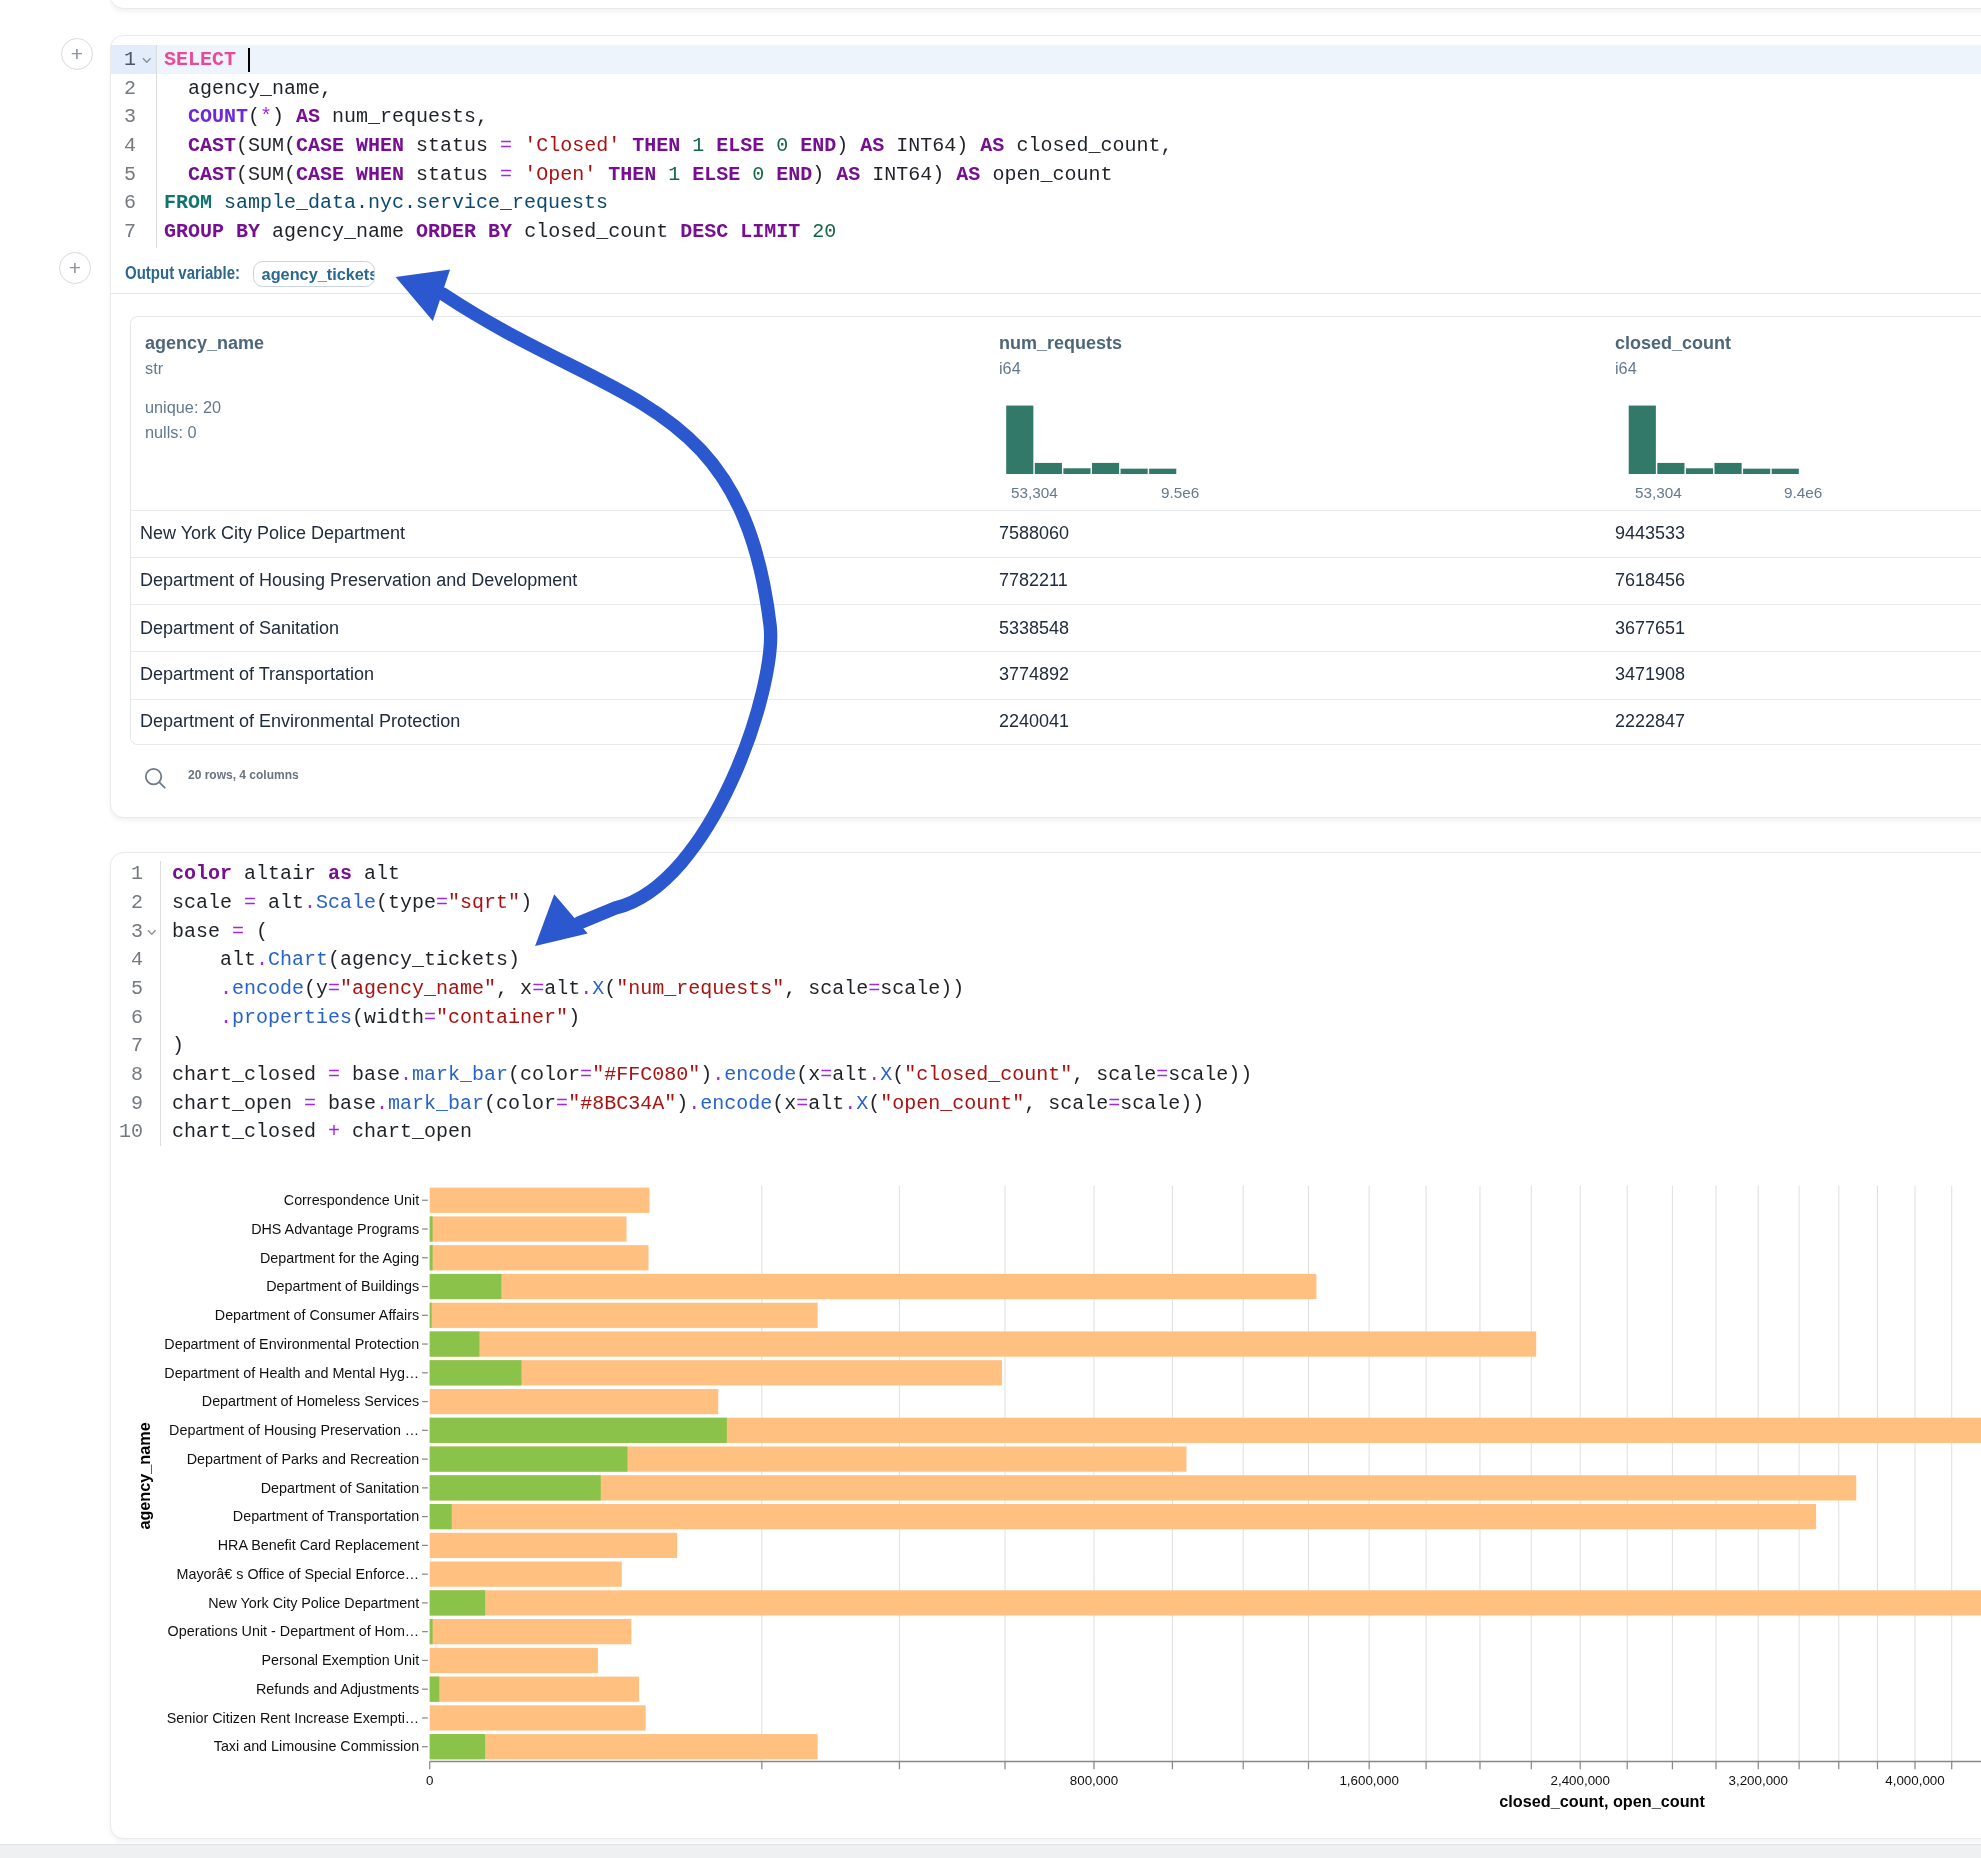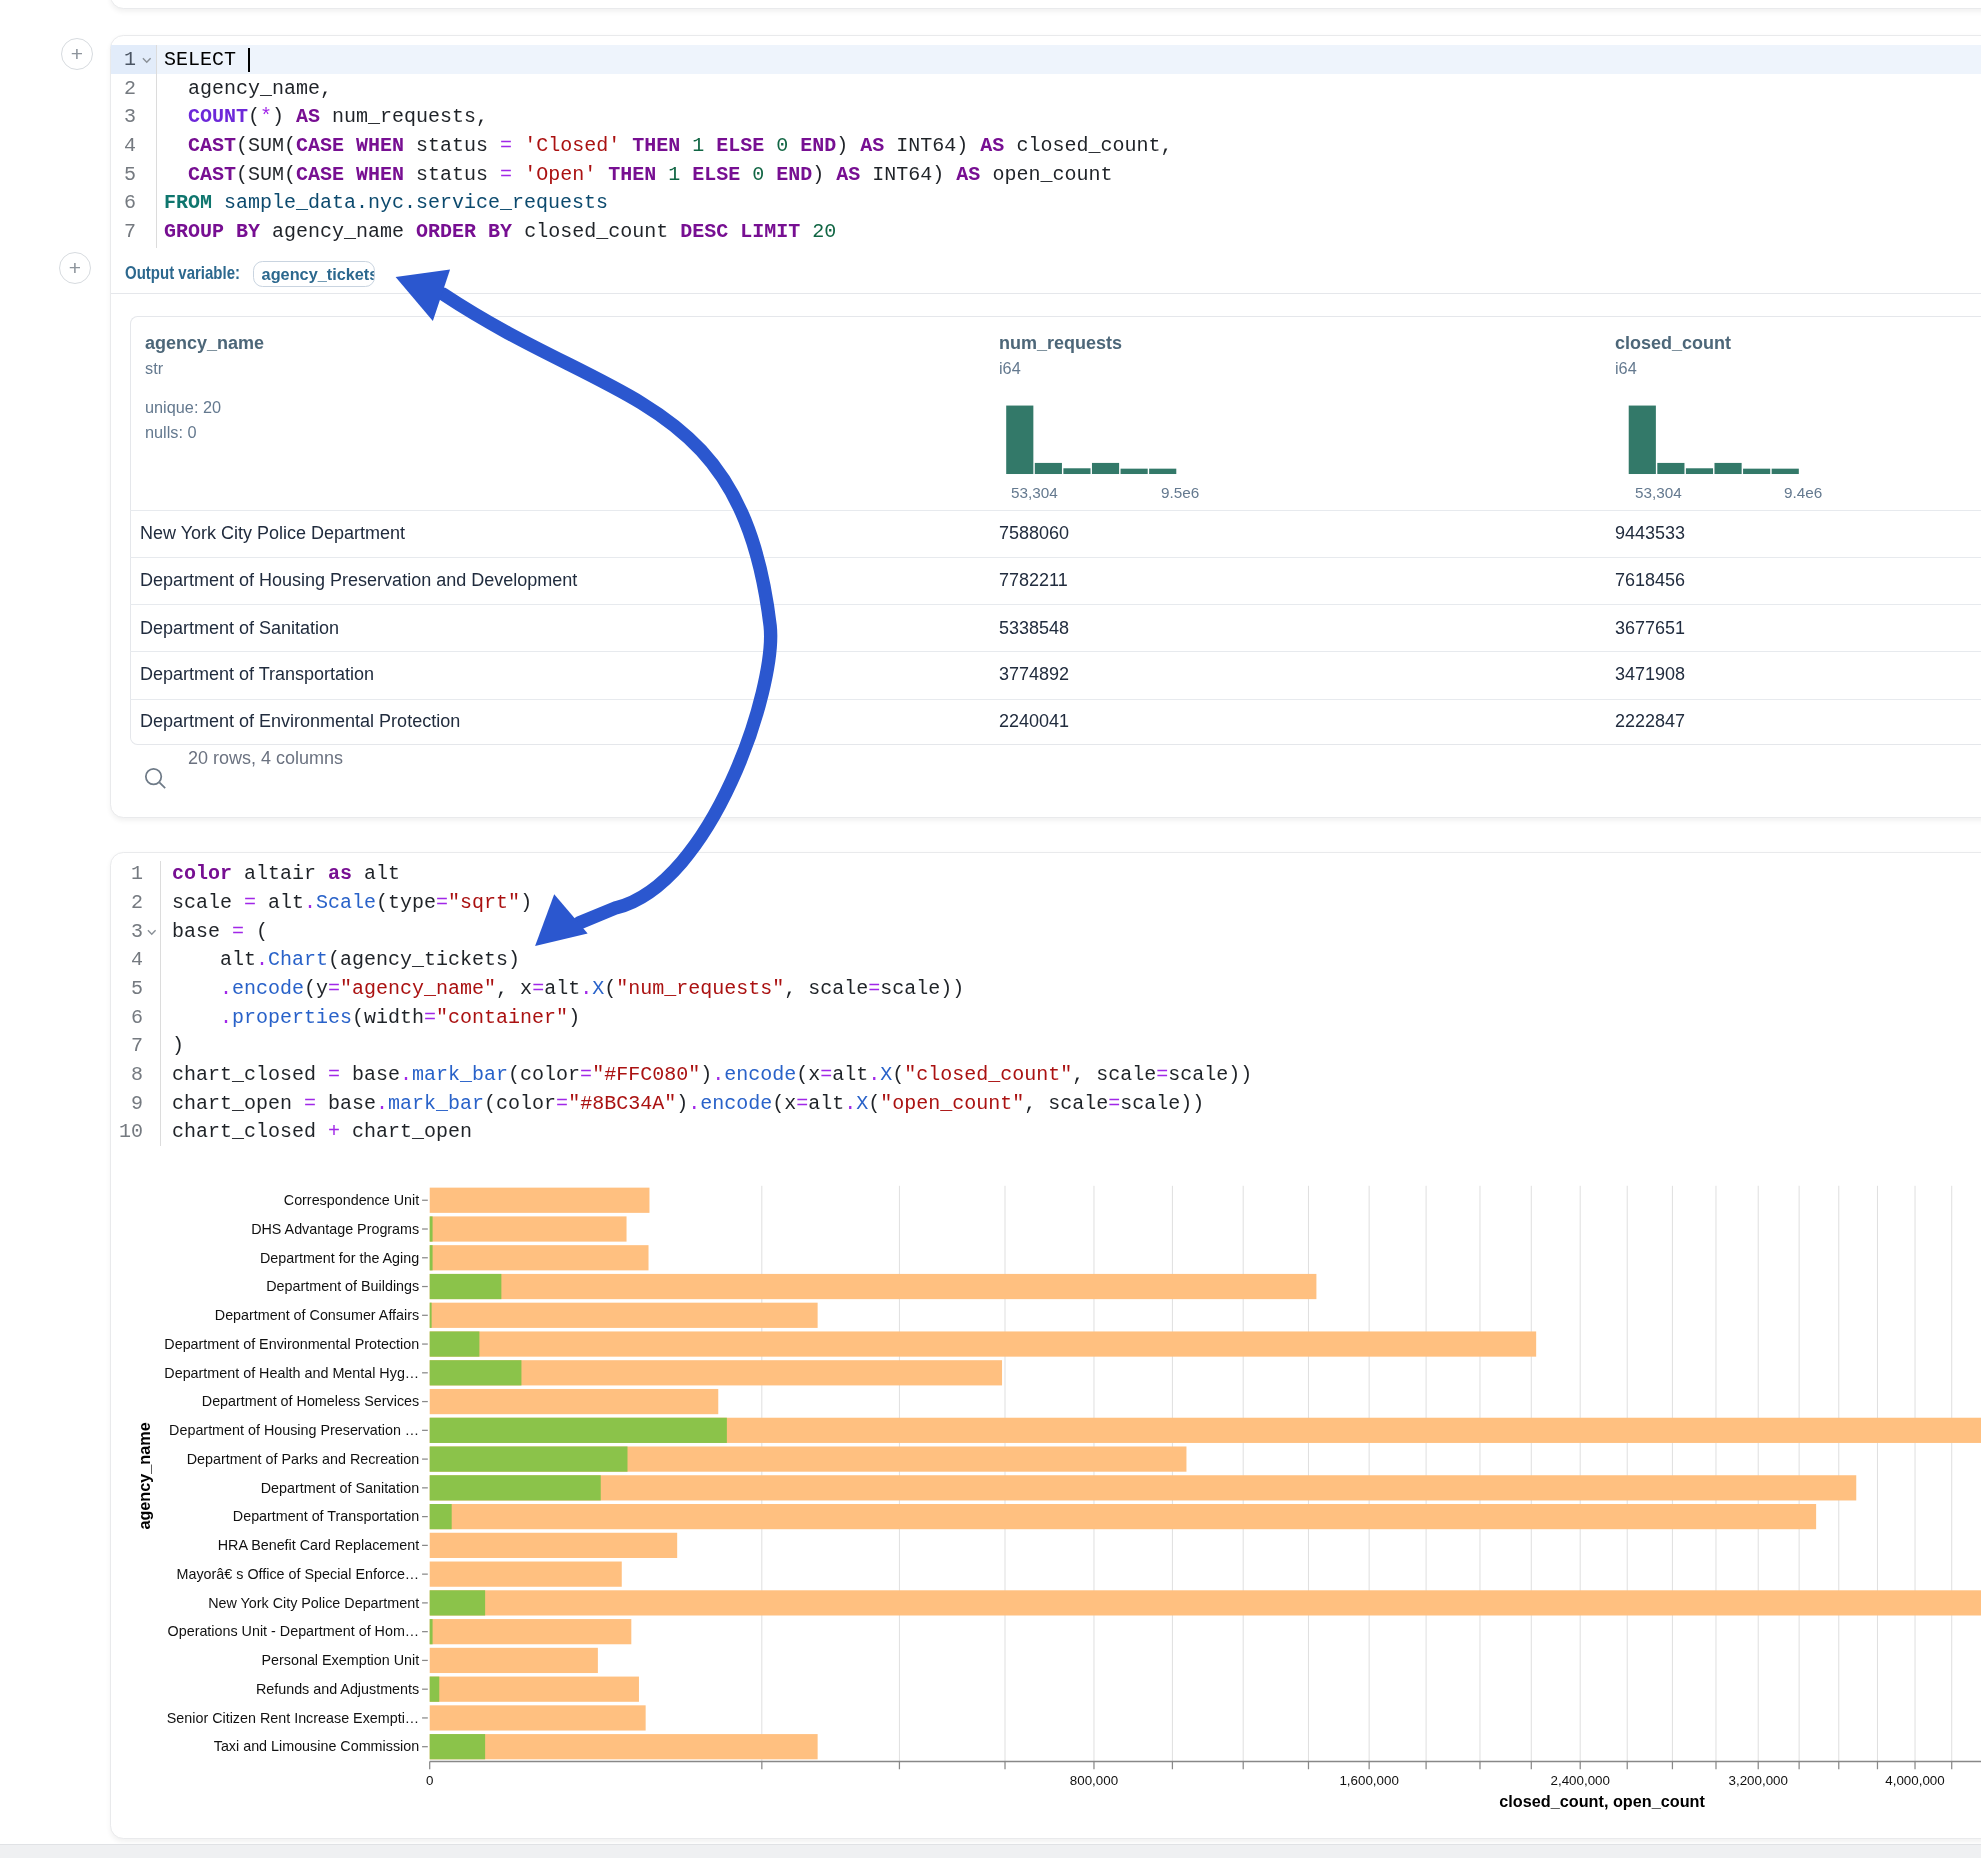--- a/index.html
+++ b/index.html
@@ -26,21 +26,21 @@
 <div class="lnum" style="left:98px; top:45px; width:38px; color:#4b5563;">1</div>
 <div class="lnum" style="left:98px; top:74px; width:38px; color:#757a80;">2</div>
 <div class="lnum" style="left:98px; top:102px; width:38px; color:#757a80;">3</div>
 <div class="lnum" style="left:98px; top:131px; width:38px; color:#757a80;">4</div>
 <div class="lnum" style="left:98px; top:160px; width:38px; color:#757a80;">5</div>
 <div class="lnum" style="left:98px; top:188px; width:38px; color:#757a80;">6</div>
 <div class="lnum" style="left:98px; top:217px; width:38px; color:#757a80;">7</div>
 <svg class="abs" style="left:141px; top:55px;" width="11.5" height="11.5" viewBox="0 0 12 12">
     <path d="M2 3.5 L6 7.5 L10 3.5" stroke="#8a9097" stroke-width="1.5" fill="none"></path>
   </svg>
-<div class="codeline" style="left:164px; top:45px;"><span style="color:#000000;font-weight:normal">SELECT</span><span style="color:#1f2328"> </span></div>
+<div class="codeline" style="left:164px; top:45px;"><span style="color:#ec4899;font-weight:bold">SELECT</span><span style="color:#1f2328"> </span></div>
 <div class="codeline" style="left:164px; top:74px;"><span style="color:#1f2328">  agency_name,</span></div>
 <div class="codeline" style="left:164px; top:102px;"><span style="color:#1f2328">  </span><span style="color:#6d28d9;font-weight:bold">COUNT</span><span style="color:#1f2328">(</span><span style="color:#a127e8">*</span><span style="color:#1f2328">) </span><span style="color:#770f92;font-weight:bold">AS</span><span style="color:#1f2328"> num_requests,</span></div>
 <div class="codeline" style="left:164px; top:131px;"><span style="color:#1f2328">  </span><span style="color:#770f92;font-weight:bold">CAST</span><span style="color:#1f2328">(SUM(</span><span style="color:#770f92;font-weight:bold">CASE</span><span style="color:#1f2328"> </span><span style="color:#770f92;font-weight:bold">WHEN</span><span style="color:#1f2328"> status </span><span style="color:#a127e8">=</span><span style="color:#1f2328"> </span><span style="color:#aa1111">'Closed'</span><span style="color:#1f2328"> </span><span style="color:#770f92;font-weight:bold">THEN</span><span style="color:#1f2328"> </span><span style="color:#116644">1</span><span style="color:#1f2328"> </span><span style="color:#770f92;font-weight:bold">ELSE</span><span style="color:#1f2328"> </span><span style="color:#116644">0</span><span style="color:#1f2328"> </span><span style="color:#770f92;font-weight:bold">END</span><span style="color:#1f2328">) </span><span style="color:#770f92;font-weight:bold">AS</span><span style="color:#1f2328"> INT64) </span><span style="color:#770f92;font-weight:bold">AS</span><span style="color:#1f2328"> closed_count,</span></div>
 <div class="codeline" style="left:164px; top:160px;"><span style="color:#1f2328">  </span><span style="color:#770f92;font-weight:bold">CAST</span><span style="color:#1f2328">(SUM(</span><span style="color:#770f92;font-weight:bold">CASE</span><span style="color:#1f2328"> </span><span style="color:#770f92;font-weight:bold">WHEN</span><span style="color:#1f2328"> status </span><span style="color:#a127e8">=</span><span style="color:#1f2328"> </span><span style="color:#aa1111">'Open'</span><span style="color:#1f2328"> </span><span style="color:#770f92;font-weight:bold">THEN</span><span style="color:#1f2328"> </span><span style="color:#116644">1</span><span style="color:#1f2328"> </span><span style="color:#770f92;font-weight:bold">ELSE</span><span style="color:#1f2328"> </span><span style="color:#116644">0</span><span style="color:#1f2328"> </span><span style="color:#770f92;font-weight:bold">END</span><span style="color:#1f2328">) </span><span style="color:#770f92;font-weight:bold">AS</span><span style="color:#1f2328"> INT64) </span><span style="color:#770f92;font-weight:bold">AS</span><span style="color:#1f2328"> open_count</span></div>
 <div class="codeline" style="left:164px; top:188px;"><span style="color:#0f766e;font-weight:bold">FROM</span><span style="color:#0c4a6e"> sample_data.nyc.service_requests</span></div>
 <div class="codeline" style="left:164px; top:217px;"><span style="color:#770f92;font-weight:bold">GROUP</span><span style="color:#1f2328"> </span><span style="color:#770f92;font-weight:bold">BY</span><span style="color:#1f2328"> agency_name </span><span style="color:#770f92;font-weight:bold">ORDER</span><span style="color:#1f2328"> </span><span style="color:#770f92;font-weight:bold">BY</span><span style="color:#1f2328"> closed_count </span><span style="color:#770f92;font-weight:bold">DESC</span><span style="color:#1f2328"> </span><span style="color:#770f92;font-weight:bold">LIMIT</span><span style="color:#1f2328"> </span><span style="color:#116644">20</span></div>
 <div class="abs" style="left:248px; top:48px; width:1.9px; height:24px; background:#000;"></div>
 <div class="abs" style="left:125px; top:264px; font-family:'Liberation Sans', sans-serif; font-size:15px; font-weight:bold; color:#2c688e; transform:scaleY(1.18); transform-origin:center;">Output variable:</div>
 <div class="abs" style="left:253px; top:261px; width:122px; height:26px; border:1.4px solid #c9d4e0; border-radius:9.6px; background:#fff; overflow:hidden;">
     <span style="position:absolute; left:7.6px; top:2.9px; font-family:'Liberation Sans', sans-serif; font-size:16.3px; font-weight:bold; color:#2c688e; white-space:pre;">agency_tickets</span>
@@ -92,21 +92,21 @@
 <div class="abs" style="left:1615px; top:664px; font-size:18px; color:#212c3e;">3471908</div>
 <div class="abs" style="left:130px; top:651px; width:1852px; height:1px; background:#e7eaee;"></div>
 <div class="abs" style="left:140px; top:711px; font-size:18px; color:#212c3e;">Department of Environmental Protection</div>
 <div class="abs" style="left:999px; top:711px; font-size:18px; color:#212c3e;">2240041</div>
 <div class="abs" style="left:1615px; top:711px; font-size:18px; color:#212c3e;">2222847</div>
 <div class="abs" style="left:130px; top:699px; width:1852px; height:1px; background:#e7eaee;"></div>
 <svg class="abs" style="left:141px; top:765px;" width="29" height="29" viewBox="0 0 30 30">
 <circle cx="13" cy="12" r="8" stroke="#6e7a87" stroke-width="1.8" fill="none"></circle>
 <line x1="19" y1="18" x2="25" y2="24" stroke="#6e7a87" stroke-width="1.8"></line>
   </svg>
-<div class="abs" style="left:188px; top:748px; font-size:18px; color:#6b7280;">20 rows, 4 columns</div>
+<div class="abs" style="left:188px; top:768px; font-size:12px; color:#6b7280;font-weight:bold;">20 rows, 4 columns</div>
 <div class="cell" style="left:110px; top:852px; width:1900px; height:987px;"></div>
 <div class="abs" style="left:160px; top:861px; width:1px; height:285px; background:#dcdcdc;"></div>
 <div class="lnum" style="left:97px; top:859px; width:46px;">1</div>
 <div class="lnum" style="left:97px; top:888px; width:46px;">2</div>
 <div class="lnum" style="left:97px; top:917px; width:46px;">3</div>
 <div class="lnum" style="left:97px; top:945px; width:46px;">4</div>
 <div class="lnum" style="left:97px; top:974px; width:46px;">5</div>
 <div class="lnum" style="left:97px; top:1003px; width:46px;">6</div>
 <div class="lnum" style="left:97px; top:1031px; width:46px;">7</div>
 <div class="lnum" style="left:97px; top:1060px; width:46px;">8</div>

